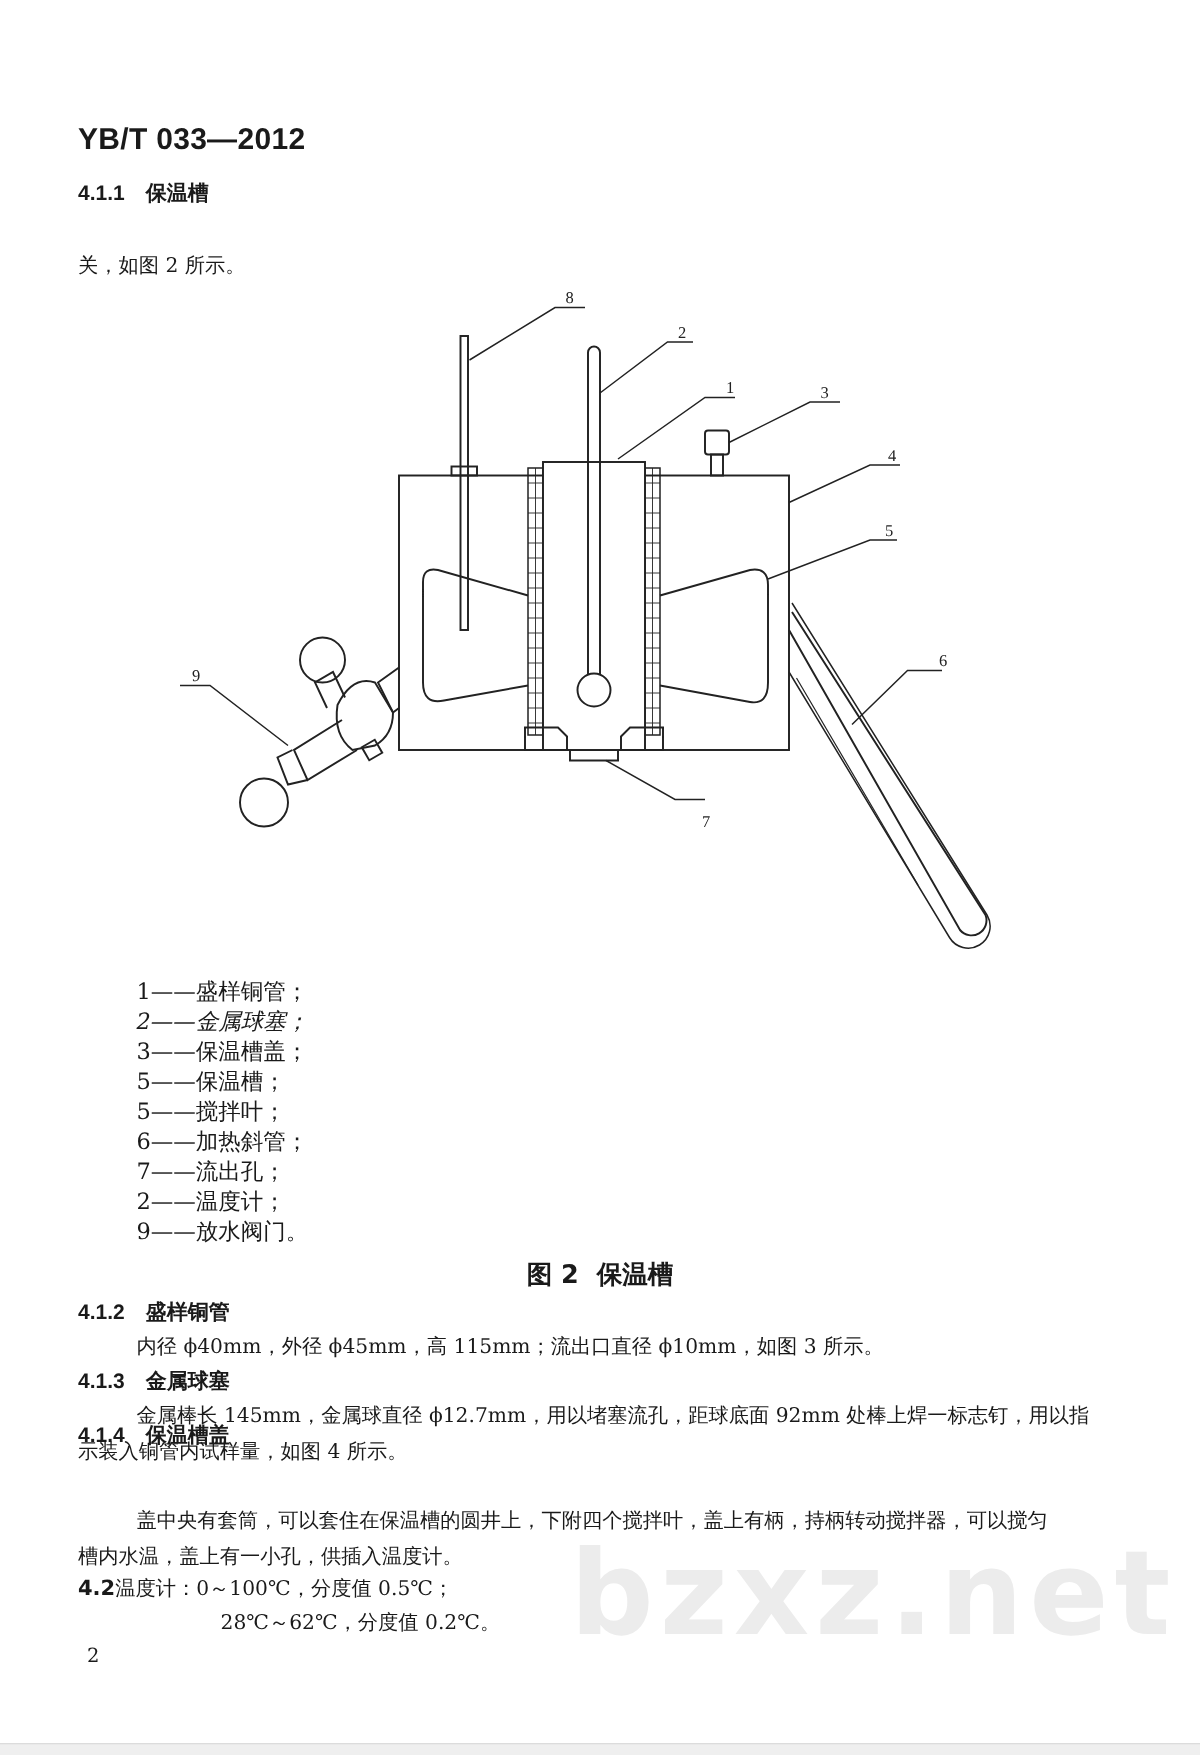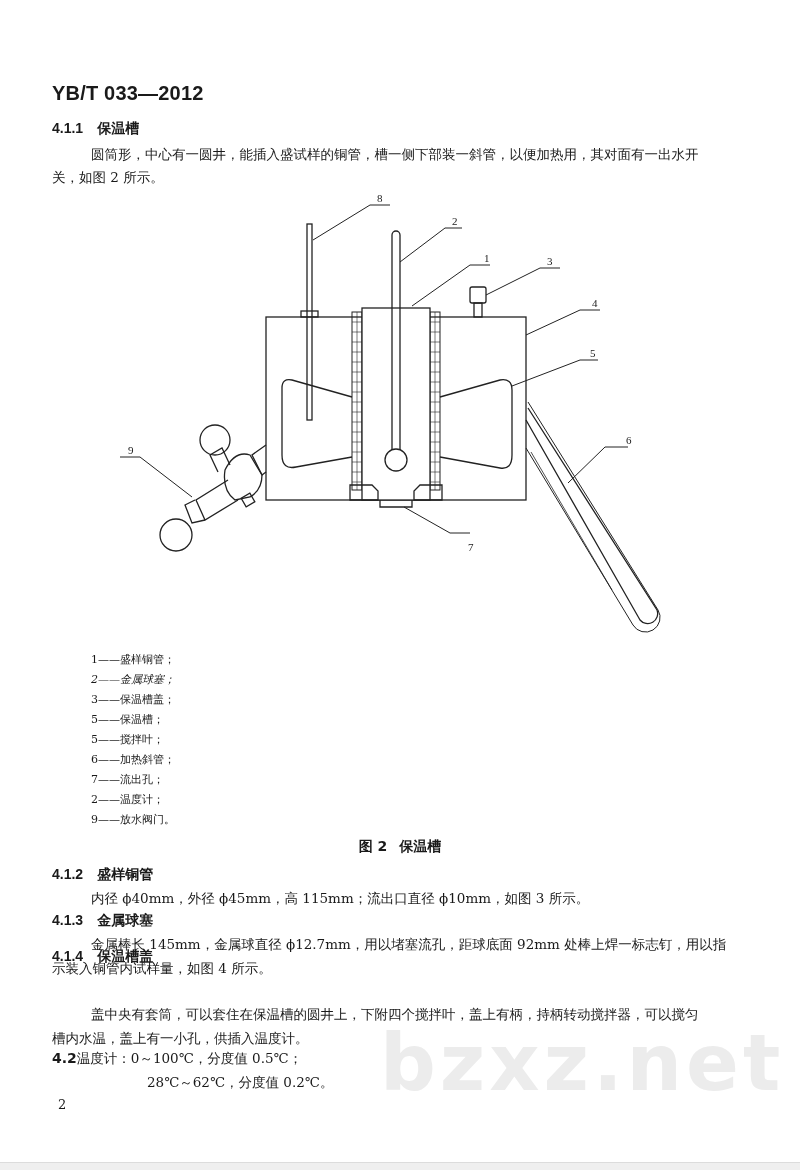--- a/index.html
+++ b/index.html
@@ -3,38 +3,37 @@
 <meta charset="utf-8">
 <style>
   html, body { margin:0; padding:0; }
   body { width:800px; height:1170px; background:#efefef; font-family:"DejaVu Serif","Liberation Serif",serif; color:#1a1a1a; position:relative; overflow:hidden; }
   .page { position:absolute; left:0; top:0; width:800px; height:1162px; background:#ffffff; border-bottom:1px solid #dcdcdc; }
   .abs { position:absolute; white-space:nowrap; }
   .std-id { left:52px; top:82px; font-size:20px; font-weight:bold; font-family:"Liberation Sans","DejaVu Sans",sans-serif; letter-spacing:0.2px; }
   .h { font-size:14px; font-weight:bold; font-family:"DejaVu Sans","Liberation Sans",sans-serif;text-align:center; }
   .h .num { display:inline-block; margin-right:14px; font-family:"Liberation Sans",sans-serif; }
   .p { font-size:13.5px; line-height:23px; }
-  .legend-item { font-size:11px; left:91px; }
-  .caption { left:0; width:800px; text-align:center; top:838px; font-size:14px; font-weight:bold; font-family:"DejaVu Sans",sans-serif; }
+  .legend-item { font-size:15px; left:91px; }
+  .caption { left:0; width:800px; text-align:center; top:838px; font-size:17px; font-weight:bold; font-family:"DejaVu Sans",sans-serif; }
   .caption .fig { margin-right:12px; }
   .page-no { left:58px; top:1097px; font-size:13px; }
   .watermark { left:380px; top:1018px; font-size:78px; font-weight:bold; color:#ececec; font-family:"DejaVu Sans","Liberation Sans",sans-serif; letter-spacing:4px; }
   svg text { font-family:"Liberation Serif",serif; font-size:11px; fill:#222; }
 </style>
 </head>
 <body>
 
 <div class="page">
 
   <div class="abs std-id">YB/T 033—2012</div>
 
   <div class="abs h" style="left:52px; top:120px;">
     <span class="num">4.1.1</span><span>保温槽</span>
   </div>
-  <div class="abs p" style="left:91px; top:143px;">圆筒形，中心有一圆井，能插入盛试样的铜管，槽一侧下部装一斜管，以便加热用，其对面有一出水开</div>
   <div class="abs p" style="left:52px; top:166px;">关，如图 2 所示。</div>
 
   <svg class="abs" style="left:0; top:190px;" width="800" height="460" viewBox="0 190 800 460" fill="none" stroke="#222" stroke-width="1.3">
 
     <rect x="266" y="317" width="260" height="183"></rect>
 
     <g stroke-width="1">
       <rect x="352" y="312" width="10" height="178"></rect>
       <rect x="430" y="312" width="10" height="178"></rect>
       <g stroke-width="0.6">

